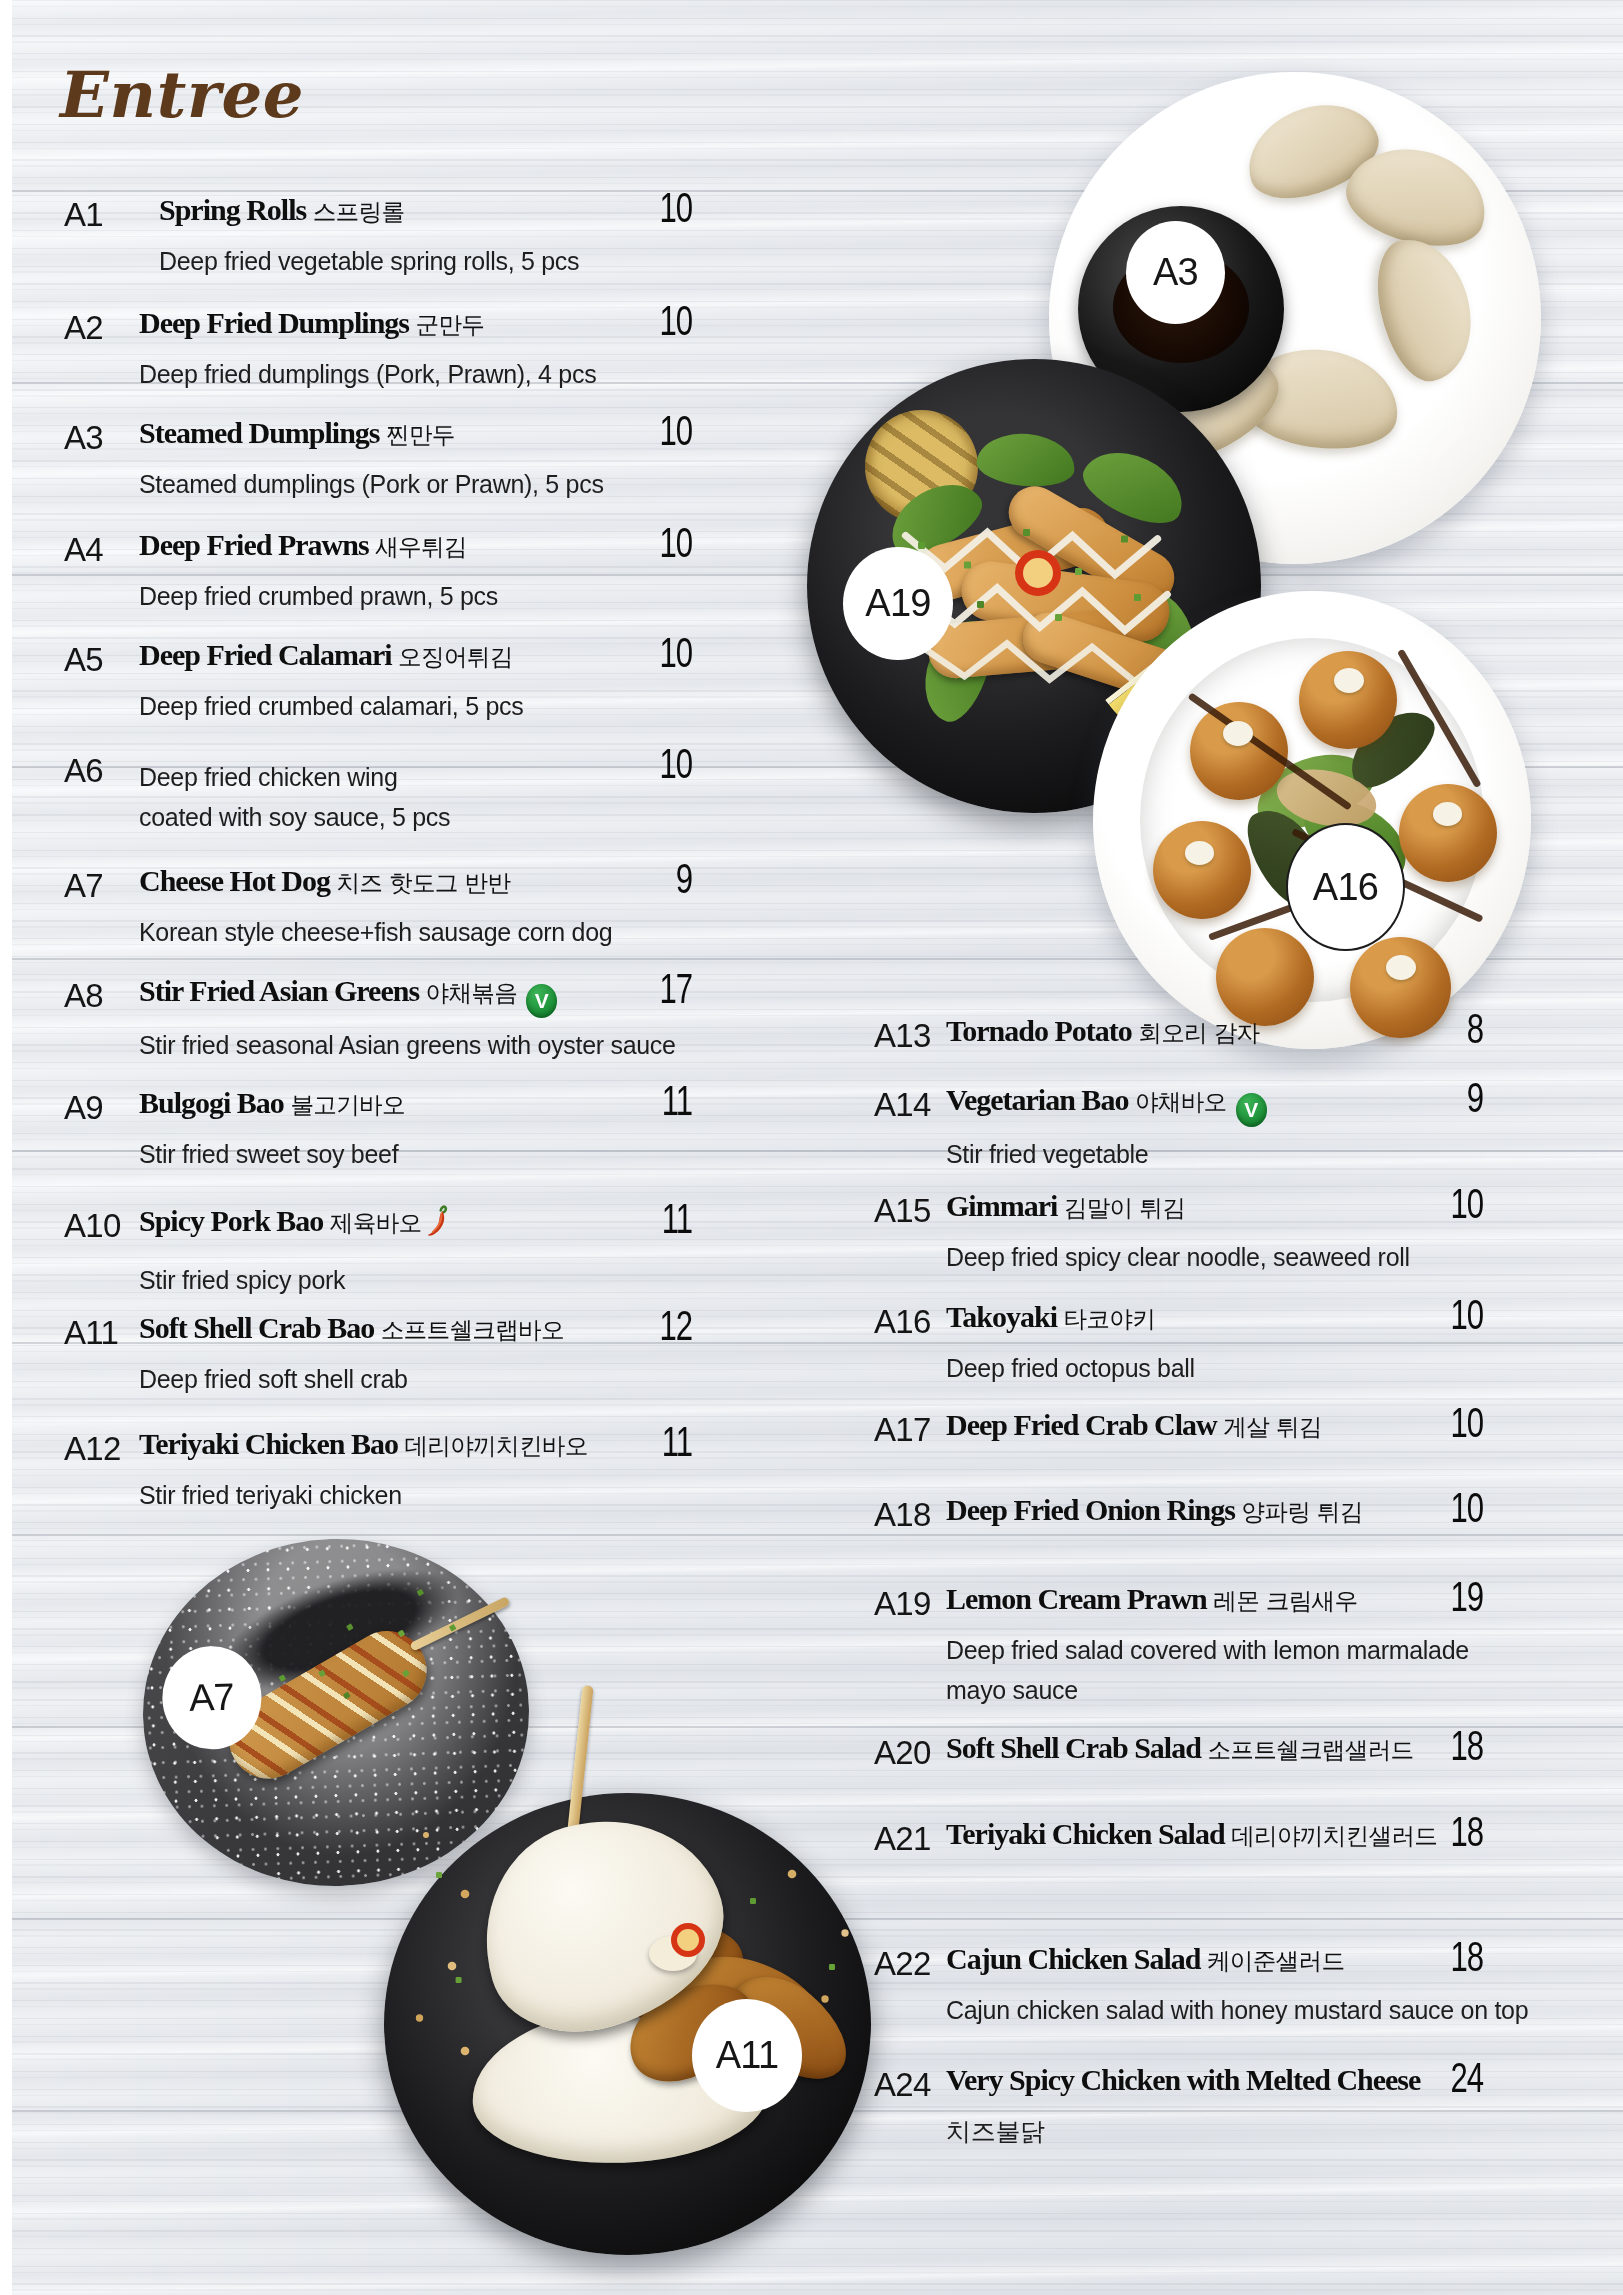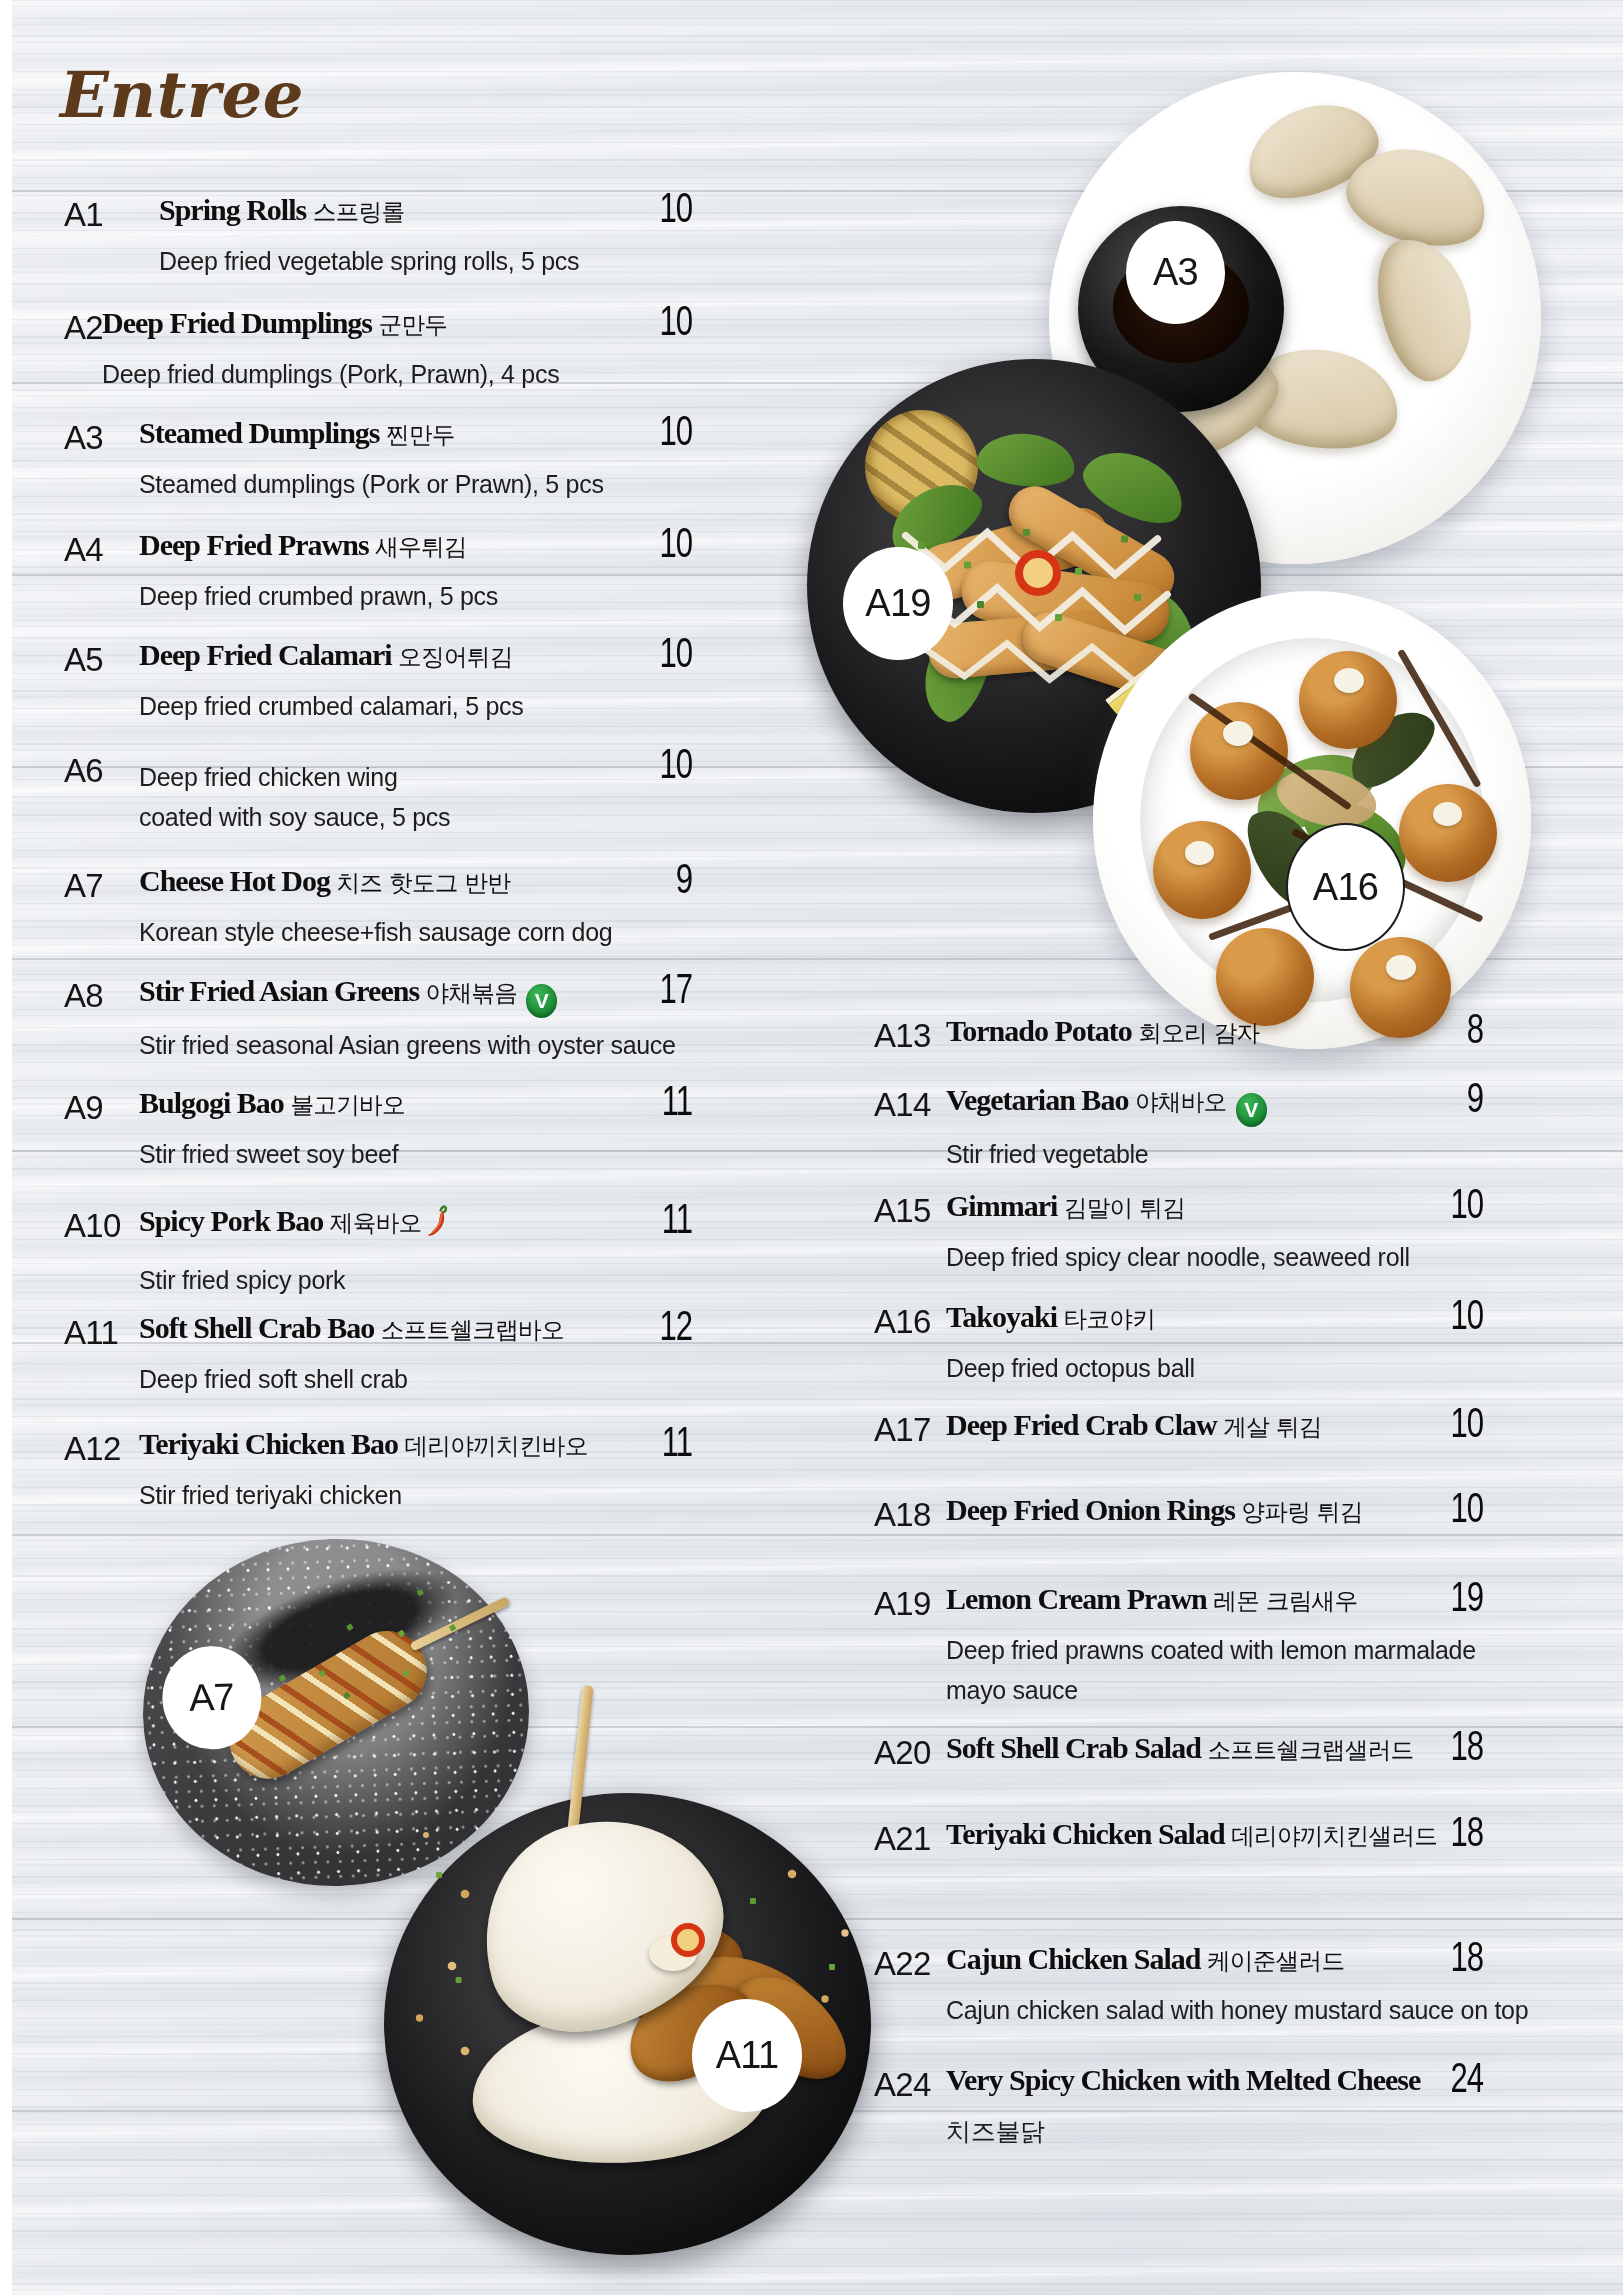--- a/index.html
+++ b/index.html
@@ -274,21 +274,21 @@
       <div class="titleline"><span class="name">Spring Rolls</span><span class="korean">스프링롤</span></div>
       <div class="desc">
             <div class="desc-line">Deep fried vegetable spring rolls, 5 pcs</div>
           </div>
     </div>
     <span class="price">10</span>
   </div>
 
   <div class="item" style="left: 52px; top: 306px; width: 628px;">
     <span class="code">A2</span>
-    <div class="body" style="margin-left: 38px;">
+    <div class="body" style="margin-left: 75px;">
       <div class="titleline"><span class="name">Deep Fried Dumplings</span><span class="korean">군만두</span></div>
       <div class="desc">
             <div class="desc-line">Deep fried dumplings (Pork, Prawn), 4 pcs</div>
           </div>
     </div>
     <span class="price">10</span>
   </div>
 
   <div class="item" style="left: 52px; top: 416px; width: 628px;">
     <span class="code">A3</span>
@@ -463,21 +463,21 @@
       <div class="desc"></div>
     </div>
     <span class="price">10</span>
   </div>
 
   <div class="item" style="left: 862px; top: 1582px; width: 609px;">
     <span class="code">A19</span>
     <div class="body" style="margin-left: 72px;">
       <div class="titleline"><span class="name">Lemon Cream Prawn</span><span class="korean">레몬 크림새우</span></div>
       <div class="desc">
-            <div class="desc-line">Deep fried prawns coated with lemon marmalade</div>
+            <div class="desc-line">Deep fried salad covered with lemon marmalade</div>
             <div class="desc-line">mayo sauce</div>
           </div>
     </div>
     <span class="price">19</span>
   </div>
 
   <div class="item" style="left: 862px; top: 1731px; width: 609px;">
     <span class="code">A20</span>
     <div class="body" style="margin-left: 72px;">
       <div class="titleline"><span class="name">Soft Shell Crab Salad</span><span class="korean">소프트쉘크랩샐러드</span></div>

